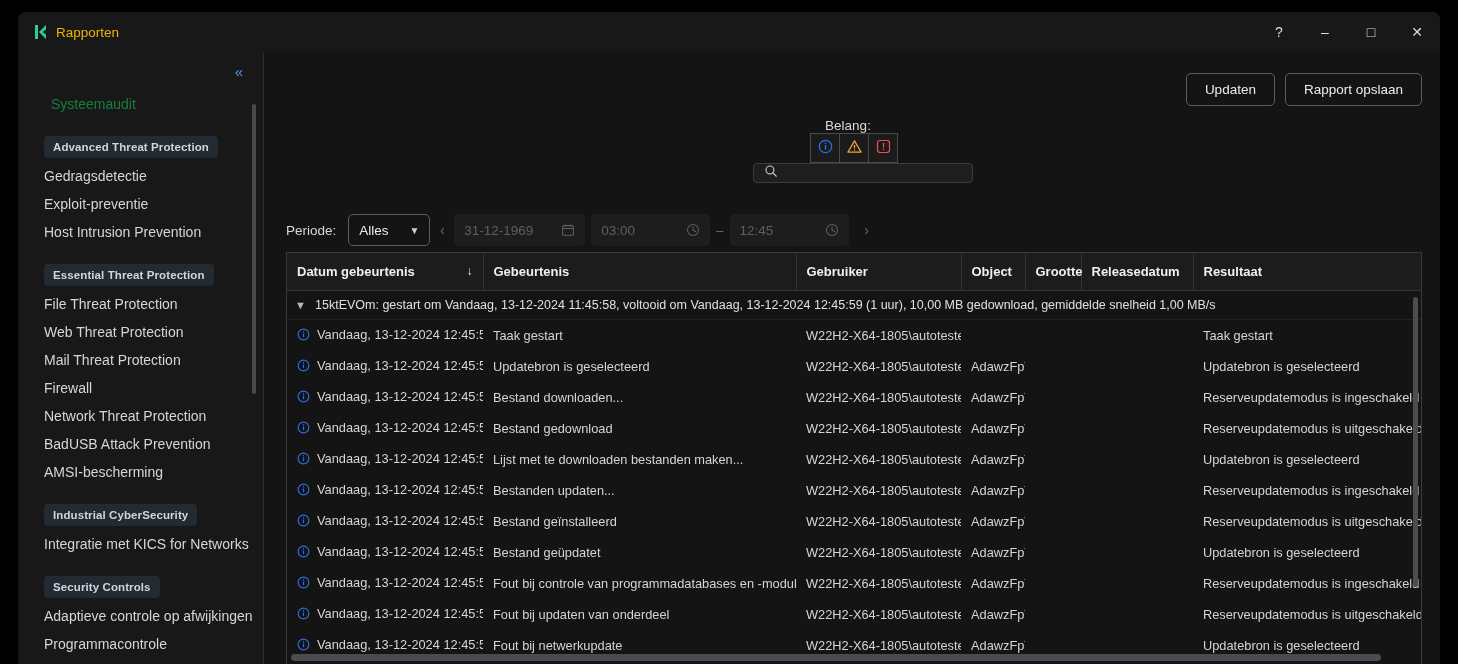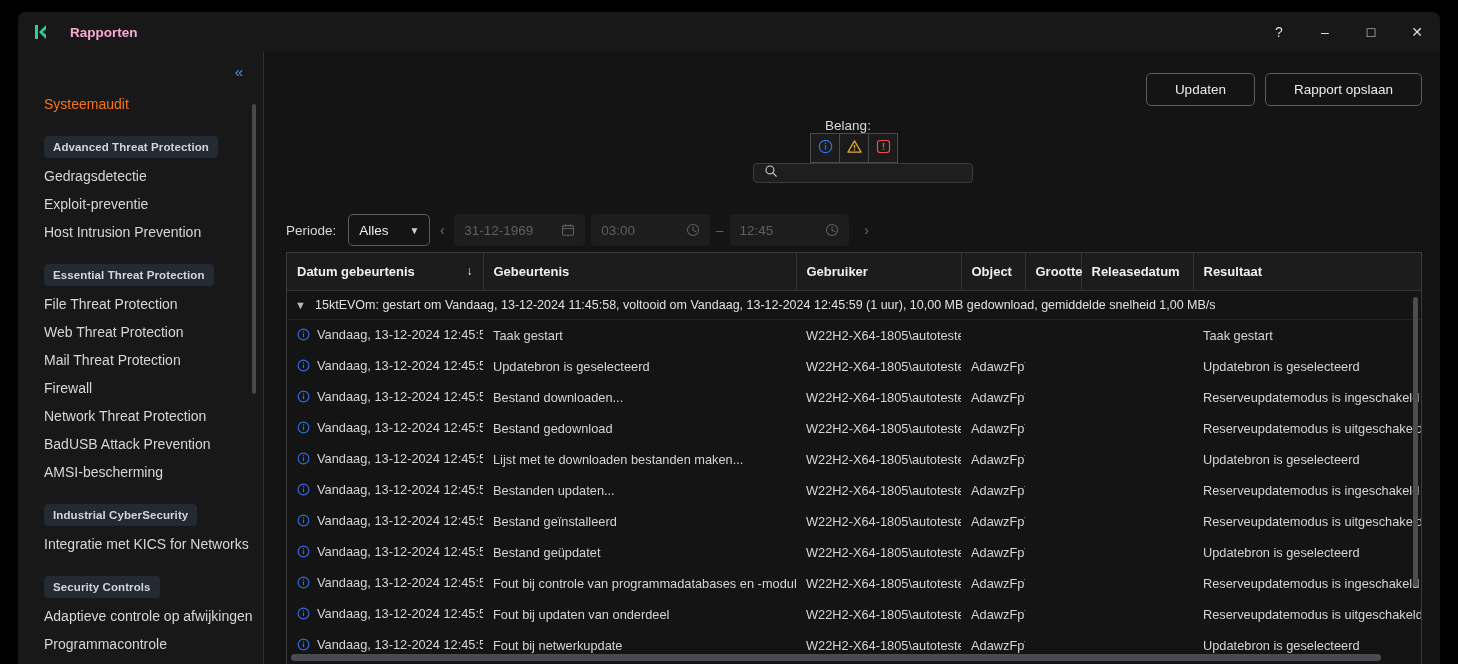--- a/index.html
+++ b/index.html
@@ -23,22 +23,22 @@
     display: flex; align-items: center;
     background: #181818;
     position: relative;
   }
   .logo {
     margin-left: 14px;
     width: 20px; height: 20px;
     display: flex; align-items: center; justify-content: center;
   }
   .app-title {
-    margin-left: 18px;
-    font-size: 13.5px; color: #f9a8d4; font-weight: bold;
+    margin-left: 4px;
+    font-size: 13.5px; color: #eab308;
   }
   .win-controls {
     position: absolute; right: 0; top: 0;
     display: flex; height: 40px;
   }
   .win-btn {
     width: 46px; height: 40px;
     display: flex; align-items: center; justify-content: center;
     color: #dcdcdc; font-size: 14px;
     cursor: default;
@@ -55,22 +55,23 @@
   }
   .collapse-btn {
     position: absolute; right: 14px; top: 8px;
     width: 22px; height: 22px;
     display: flex; align-items: center; justify-content: center;
     color: #5b8ff5; font-size: 15px;
     cursor: default;
   }
   .side-scroll { padding-top: 38px; }
   .side-top-item {
-    font-size: 14px; color: #f97316;
+    font-size: 14px; color: #15803d;
     padding: 6px 0 6px 26px;
+    margin-left: 7px;
   }
   .side-group {
     display: inline-block;
     margin: 18px 0 4px 26px;
     background: #232a31;
     color: #cfd6dd;
     font-size: 11.5px;
     font-weight: bold;
     padding: 5px 9px;
     border-radius: 4px;
@@ -117,21 +118,21 @@
     font-size: 21px; font-weight: bold; color: #f2f2f2;
     letter-spacing: -0.2px;
   }
   .head-actions { margin-left: auto; display: flex; gap: 10px; }
   .btn {
     border: 1px solid #5d5d5d;
     background: transparent;
     color: #ececec;
     font-size: 13.5px;
     font-family: "Liberation Sans", sans-serif;
-    padding: 8px 28px;
+    padding: 8px 18px;
     border-radius: 5px;
     cursor: default;
   }
   
   .filter-row {
     display: flex; align-items: center;
     margin-top: 6px;
     flex-direction: column;
   }
   .filter-label {

